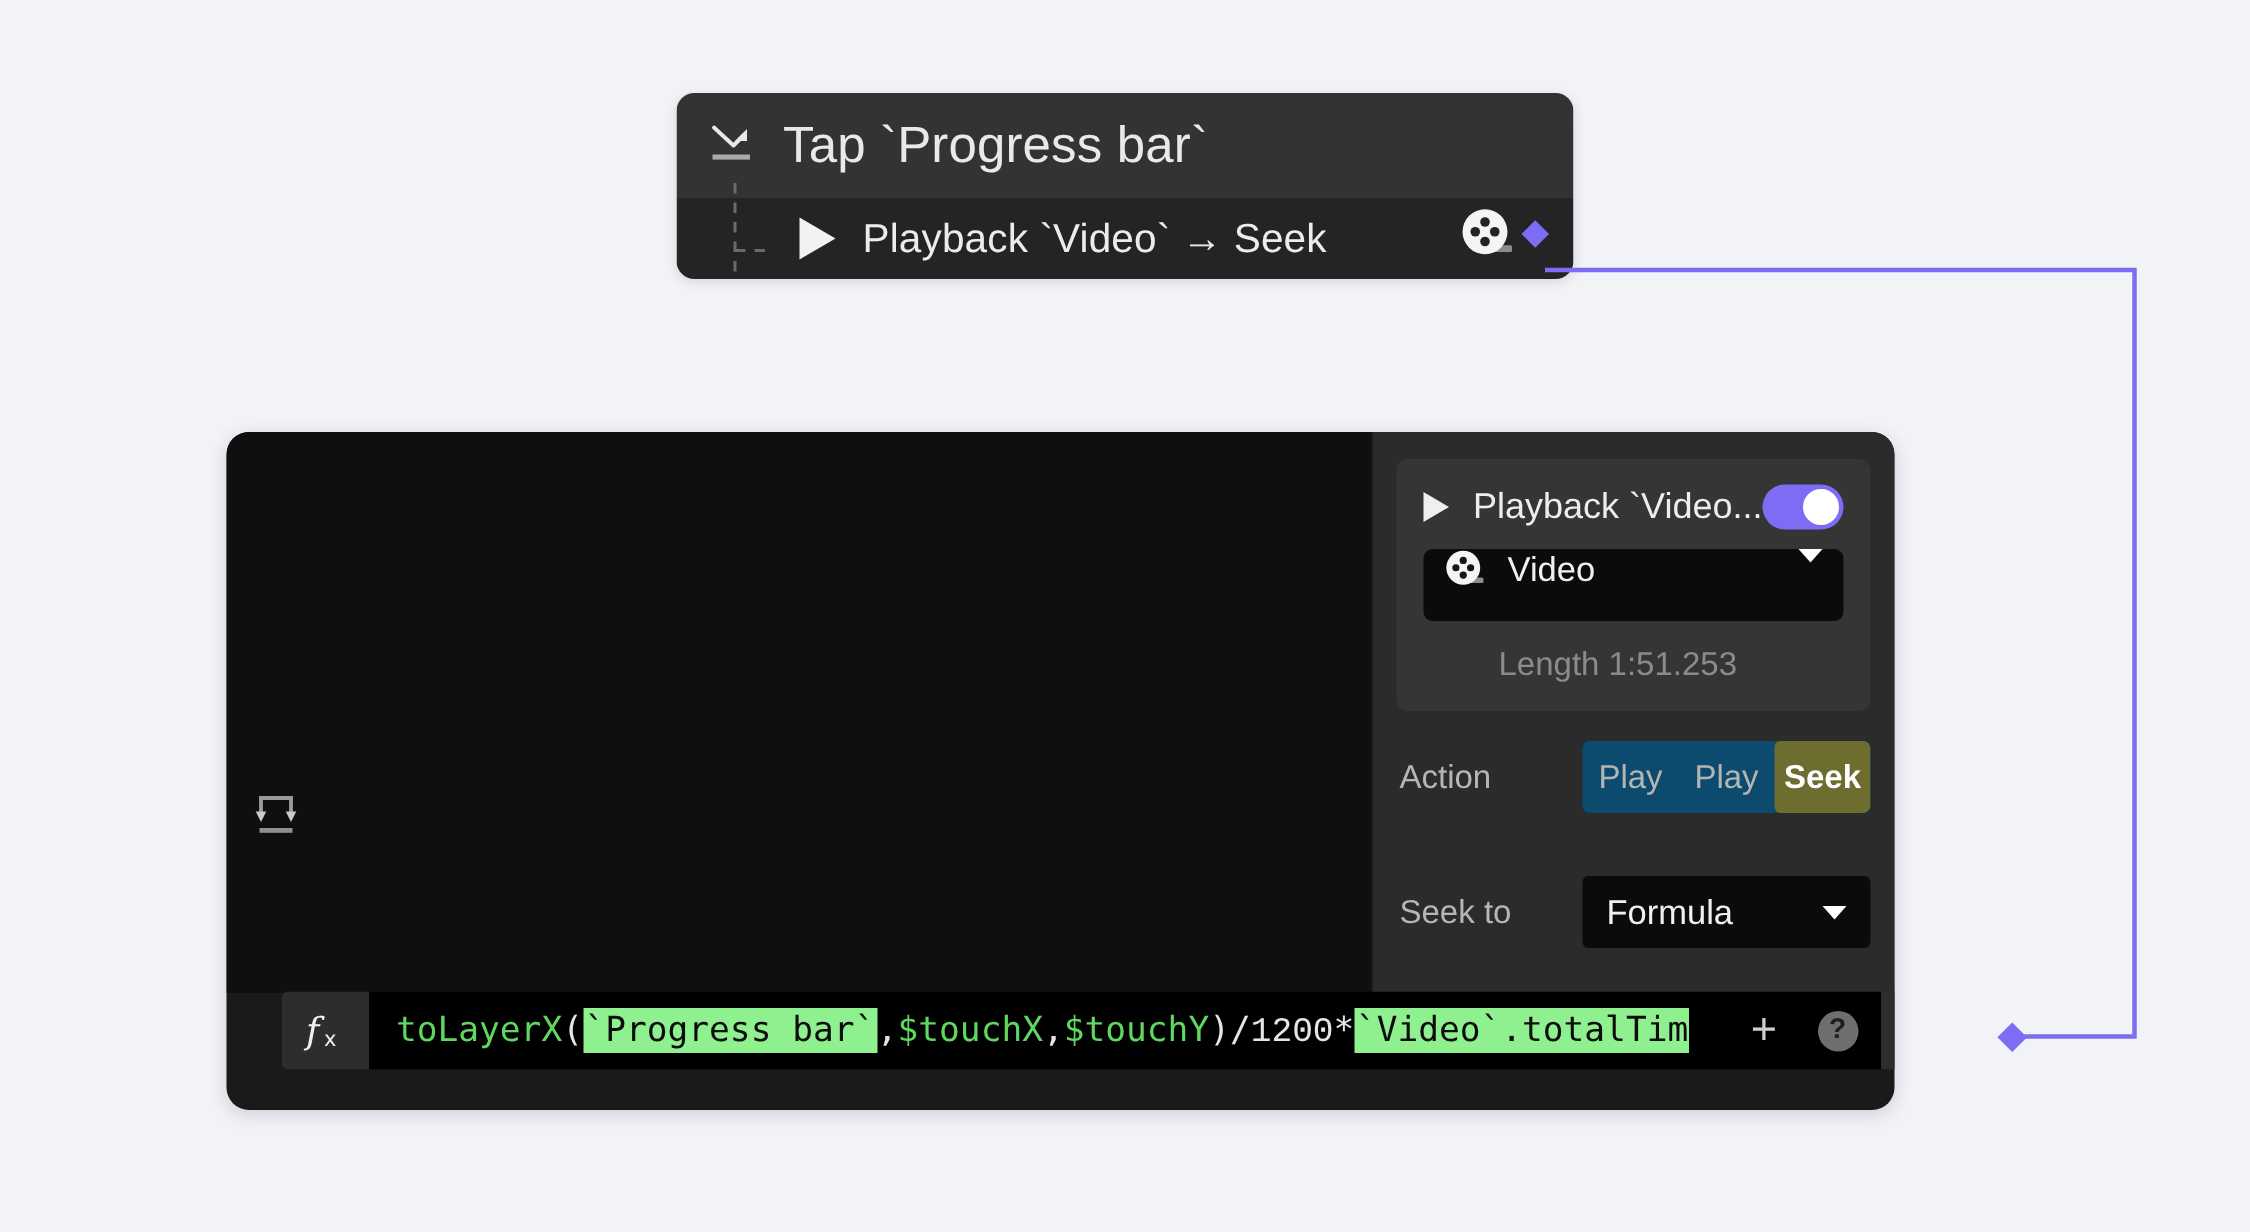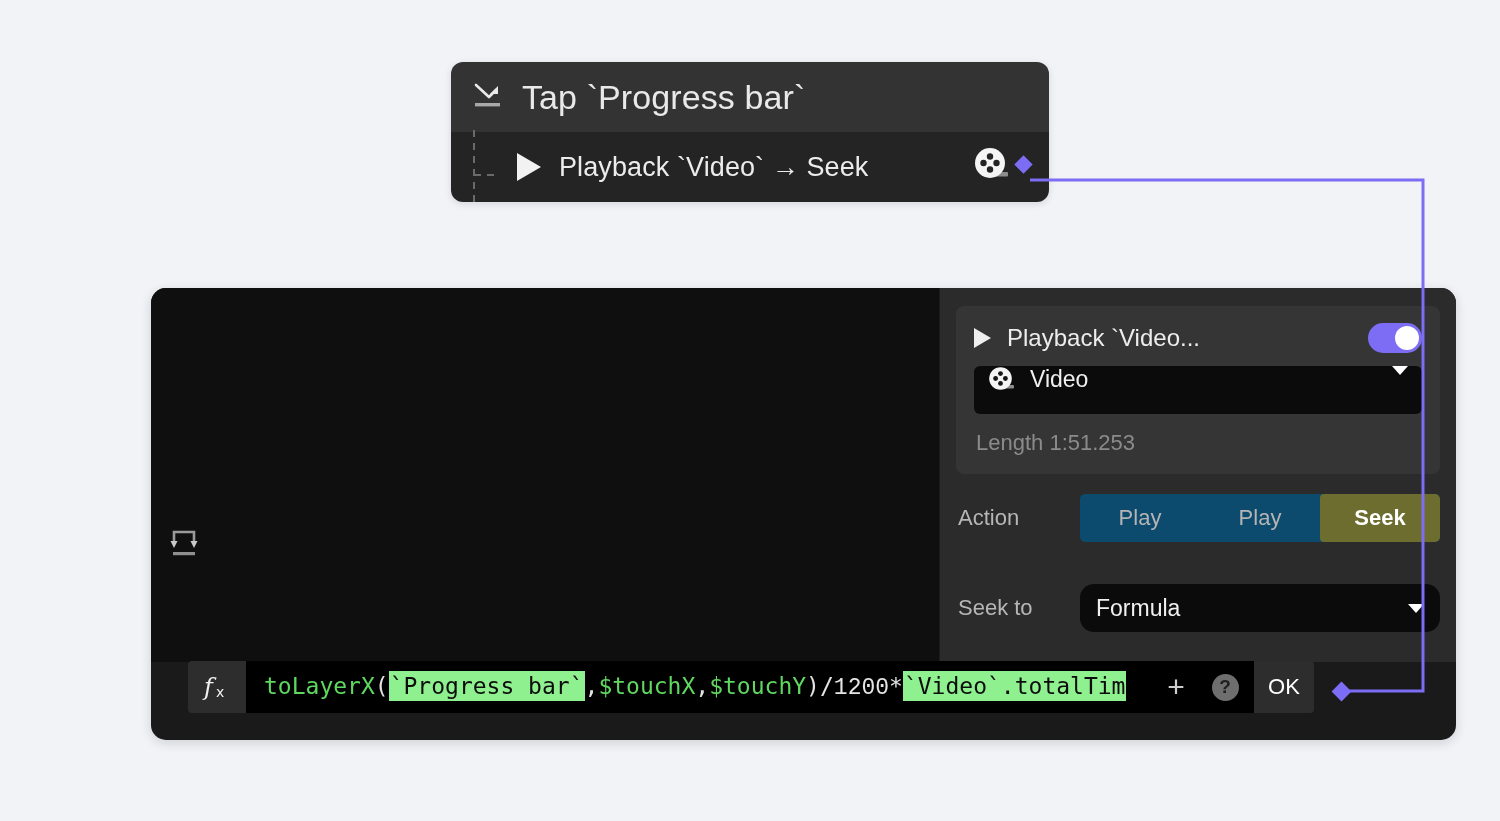--- a/index.html
+++ b/index.html
@@ -46,25 +46,25 @@
     padding-left: 21px;
   }
   .action-card-header .label {
     font-size: 34px;
     color: #e9e9ea;
     margin-left: 16px;
     letter-spacing: 0.1px;
   }
   .action-card-body {
     background: #242424;
-    height: 70px;
+    height: 54px;
     display: flex;
     align-items: center;
     position: relative;
-    padding-left: 14px;
+    padding-left: 30px;
   }
   .tree-lines { width: 48px; height: 74px; flex: none; position: relative; }
   .play-tri {
     width: 0; height: 0;
     border-left: 24px solid #f2f2f3;
     border-top: 14px solid transparent;
     border-bottom: 14px solid transparent;
     flex: none;
     margin-left: 4px;
   }
@@ -80,21 +80,21 @@
     right: 38px;
     top: 50%;
     transform: translateY(-50%);
   }
 
   
   .editor-panel {
     position: absolute;
     left: 151px;
     top: 288px;
-    width: 1305px;
+    width: 1112px;
     height: 452px;
     background: #1a1a1a;
     border-radius: 15px;
     box-shadow: 0 3px 11px rgba(30,32,45,0.16);
     z-index: 3;
     overflow: hidden;
   }
   .panel-upper {
     position: absolute;
     left: 0; top: 0; right: 0;
@@ -182,20 +182,21 @@
     border-left: 8px solid transparent;
     border-right: 8px solid transparent;
     border-top: 9px solid #ffffff;
     flex: none;
   }
   .length-text {
     font-size: 22px;
     color: #8b8b8b;
     margin-top: 16px;
     padding-left: 2px;
+    margin-left: 48px;
   }
 
   .field-row {
     display: flex;
     align-items: center;
     height: 48px;
     margin-bottom: 42px;
     padding-left: 2px;
   }
   .field-label {
@@ -224,21 +225,21 @@
   }
   .seg.active {
     background: #6d6d2f;
     color: #ffffff;
     font-weight: bold;
     border-radius: 4px;
   }
   .select-wide {
     flex: 1;
     background: #0b0b0b;
-    border-radius: 14px;
+    border-radius: 4px;
     height: 48px;
     display: flex;
     align-items: center;
     padding: 0 16px;
     cursor: pointer;
   }
   .select-wide .sel-label { font-size: 23px; color: #f0f0f0; flex: 1; }
 
   
   .formula-bar {

